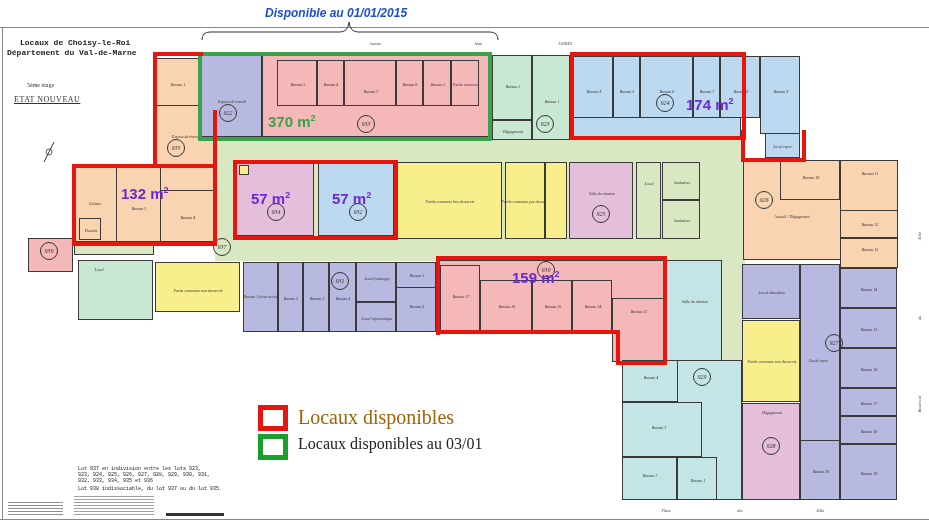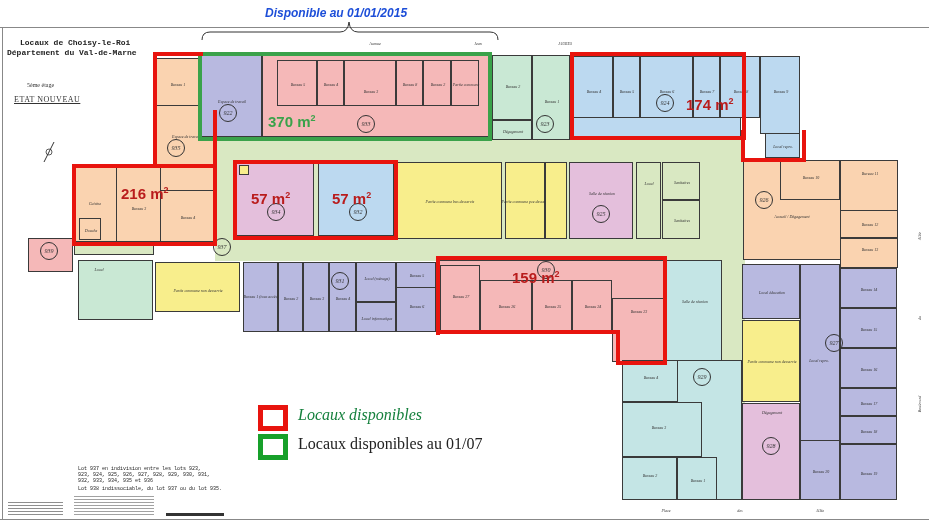--- a/index.html
+++ b/index.html
@@ -1,21 +1,21 @@
 <!DOCTYPE html>
 <html><head>
 <meta charset="utf-8">
 <style>
   * { box-sizing: border-box; margin: 0; padding: 0; }
   body { width: 929px; height: 523px; background: #ffffff; position: relative; overflow: hidden; font-family: "Liberation Sans", sans-serif; }
   .abs { position: absolute; }
   .room { position: absolute; border: 1px solid #3a3a3a; }
   .rl { position: absolute; font-family: "Liberation Serif", serif; font-style: italic; font-size: 4px; color: #333; white-space: nowrap; transform: translate(-50%,-50%); }
   .lot { position: absolute; width: 18px; height: 18px; border: 1.3px solid #333; border-radius: 50%; font-size: 6px; font-style: italic; display: flex; align-items: center; justify-content: center; color: #333; font-family: "Liberation Serif", serif; transform: translate(-50%,-50%); background: transparent; }
-  .area { position: absolute; font-family: "Liberation Sans", sans-serif; font-weight: bold; font-size: 15px; color: #b91c1c; white-space: nowrap; }
+  .area { position: absolute; font-family: "Liberation Sans", sans-serif; font-weight: bold; font-size: 15px; color: #6d28d9; white-space: nowrap; }
   .area sup { font-size: 9px; }
   .redbox { position: absolute; border: 4px solid #e8140e; }
   .greenbox { position: absolute; border: 4px solid #3aa24a; }
   .corr { background: #d9e8c2; }
   .pink { background: #f5b8b8; }
   .blue { background: #bcd9f0; }
   .peach { background: #fad3b0; }
   .lav { background: #b8b9e0; }
   .yellow { background: #f8ee8c; }
   .mint { background: #c9e8d4; }
@@ -314,38 +314,38 @@
   <div class="redbox" style="left:436px;top:330px;width:180px;height:4px;border-width:4px 0 0 0;"></div>
   <div class="redbox" style="left:616px;top:330px;width:51px;height:35px;border-top:none;"></div>
 
   <div class="area" style="left:268px;top:113px;color:#3aa24a;">
     <span>370 m</span><sup>2</sup>
   </div>
   <div class="area" style="left:686px;top:96px;">
     <span>174 m</span><sup>2</sup>
   </div>
   <div class="area" style="left:121px;top:185px;">
-    <span>216 m</span><sup>2</sup>
+    <span>132 m</span><sup>2</sup>
   </div>
   <div class="area" style="left:251px;top:190px;">
     <span>57 m</span><sup>2</sup>
   </div>
   <div class="area" style="left:332px;top:190px;">
     <span>57 m</span><sup>2</sup>
   </div>
   <div class="area" style="left:512px;top:269px;">
     <span>159 m</span><sup>2</sup>
   </div>
 </div>
 
 <div>
   <div class="abs" style="left:258px;top:405px;width:30px;height:26px;border:5px solid #e8140e;background:#fff;"></div>
-  <div class="abs" style="left:298px;top:406px;font-family:'Liberation Serif',serif;font-size:16px;color:#15803d;font-style:italic;">Locaux disponibles</div>
+  <div class="abs" style="left:298px;top:406px;font-family:'Liberation Serif',serif;font-size:20px;color:#a16207;">Locaux disponibles</div>
   <div class="abs" style="left:258px;top:434px;width:30px;height:26px;border:5px solid #17a02a;background:#fff;"></div>
-  <div class="abs" style="left:298px;top:435px;font-family:'Liberation Serif',serif;font-size:16px;color:#222;">Locaux disponibles au 01/07</div>
+  <div class="abs" style="left:298px;top:435px;font-family:'Liberation Serif',serif;font-size:16px;color:#222;">Locaux disponibles au 03/01</div>
 </div>
 
 <div class="tiny" style="left:78px;top:466px;">Lot 937 en indivision entre les lots 923,</div>
 <div class="tiny" style="left:78px;top:472px;">923, 924, 925, 926, 927, 928, 929, 930, 931,</div>
 <div class="tiny" style="left:78px;top:478px;">932, 933, 934, 935 et 936</div>
 <div class="tiny" style="left:78px;top:486px;">Lot 938 indissociable, du lot 937 ou du lot 935.</div>
 
 <div class="abs" style="left:8px;top:502px;width:55px;height:14px;background:repeating-linear-gradient(#444 0 1px,transparent 1px 3px);opacity:0.6;"></div>
 <div class="abs" style="left:74px;top:496px;width:80px;height:20px;background:repeating-linear-gradient(#444 0 1px,transparent 1px 3px);opacity:0.5;"></div>
 <div class="abs" style="left:166px;top:513px;width:58px;height:3px;background:#333;"></div>

